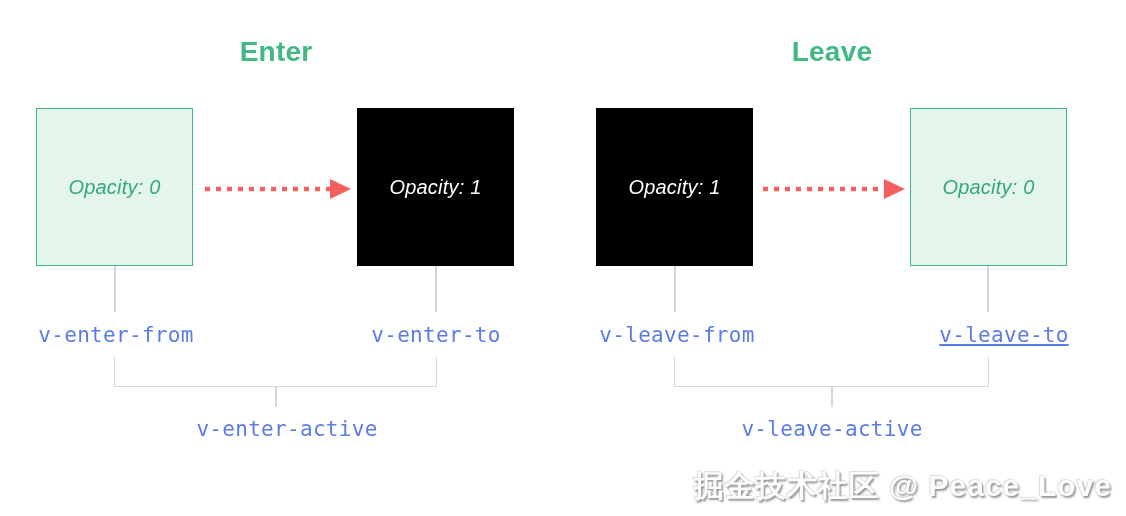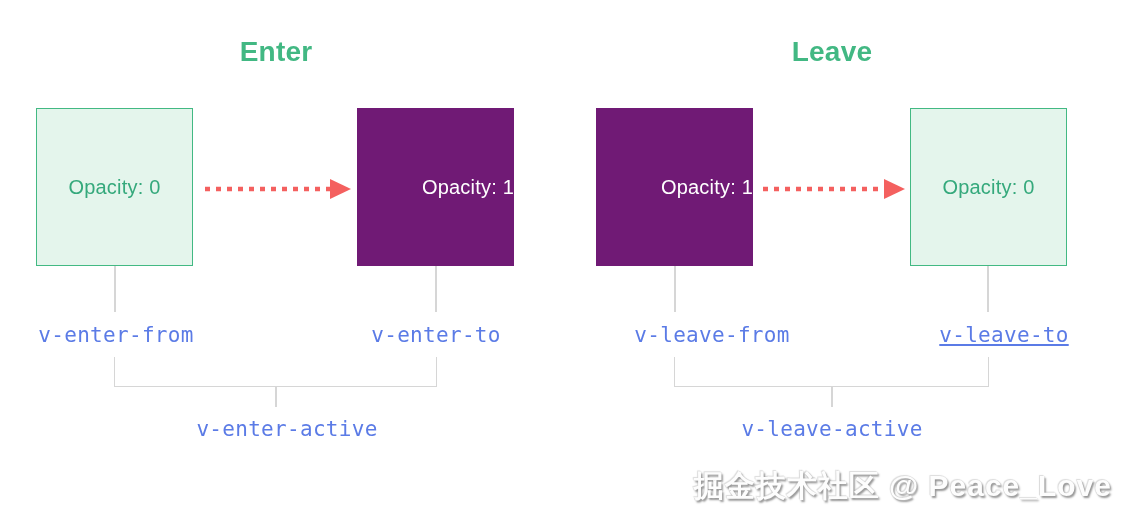--- a/index.html
+++ b/index.html
@@ -9,45 +9,45 @@
   }
   .section-title{
     position:absolute;top:36px;width:200px;text-align:center;
     font-size:28px;font-weight:bold;color:#42b883;letter-spacing:.2px;
   }
   .title-enter{left:176px;}
   .title-leave{left:732px;}
   .box{
     position:absolute;top:108px;width:157px;height:158px;box-sizing:border-box;
     display:flex;align-items:center;justify-content:center;
-    font-size:20px;letter-spacing:.2px;
+    font-size:20px;letter-spacing:.2px;font-style:italic;
   }
   .box.light{background:#e4f5ec;border:1.5px solid #42b983;color:#35a97c;}
-  .box.solid{background:#701a75;color:#ffffff;justify-content:flex-end;}
+  .box.solid{background:#000000;color:#ffffff;}
   .box-enter-from{left:36px;}
   .box-enter-to{left:357px;}
   .box-leave-from{left:596px;}
   .box-leave-to{left:910px;}
   .arrow{position:absolute;top:177px;height:24px;}
   .arrow-enter{left:203px;width:150px;}
   .arrow-leave{left:761px;width:146px;}
   .vline{position:absolute;top:266px;width:1.5px;height:46px;background:#d6d6d6;}
   .vl-1{left:114px;}
   .vl-2{left:435px;}
   .vl-3{left:674px;}
   .vl-4{left:987px;}
   .cls-label{
     position:absolute;transform:translateX(-50%);white-space:nowrap;
     font-family:"DejaVu Sans Mono",monospace;font-size:21px;
     letter-spacing:.3px;color:#5b7be6;
   }
   .row-labels{top:323px;text-align:center;}
   .lbl-enter-from{left:116px;}
   .lbl-enter-to{left:436px;}
-  .lbl-leave-from{left:712px;}
+  .lbl-leave-from{left:677px;}
   .lbl-leave-to{left:1004px;text-decoration:underline;}
   .bracket{
     position:absolute;top:357px;height:30px;box-sizing:border-box;
     border-left:1.5px solid #d6d6d6;border-right:1.5px solid #d6d6d6;
     border-bottom:1.5px solid #d6d6d6;
   }
   .br-enter{left:114px;width:323px;}
   .br-leave{left:674px;width:315px;}
   .stub{position:absolute;top:387px;width:1.5px;height:20px;background:#d6d6d6;}
   .stub-enter{left:275px;}

